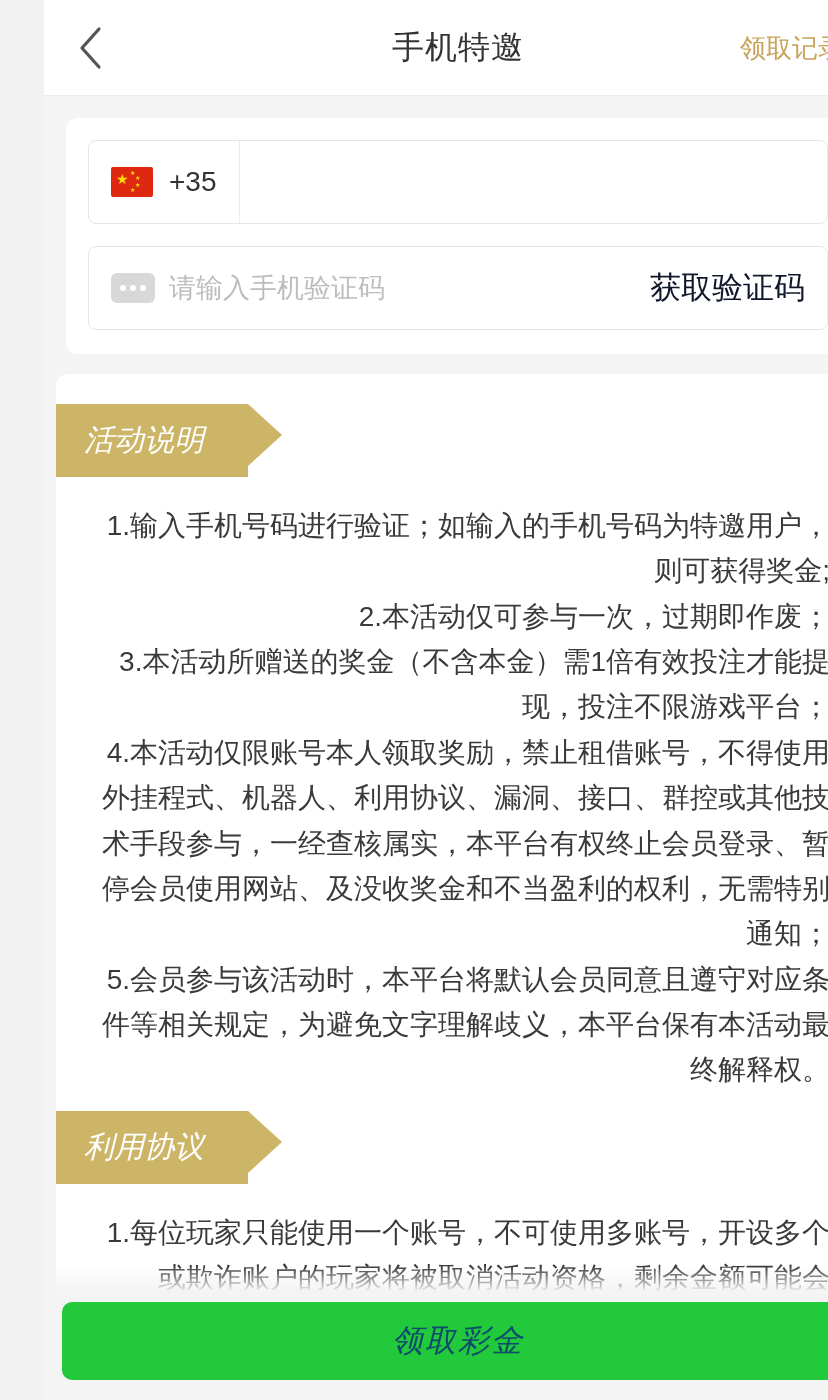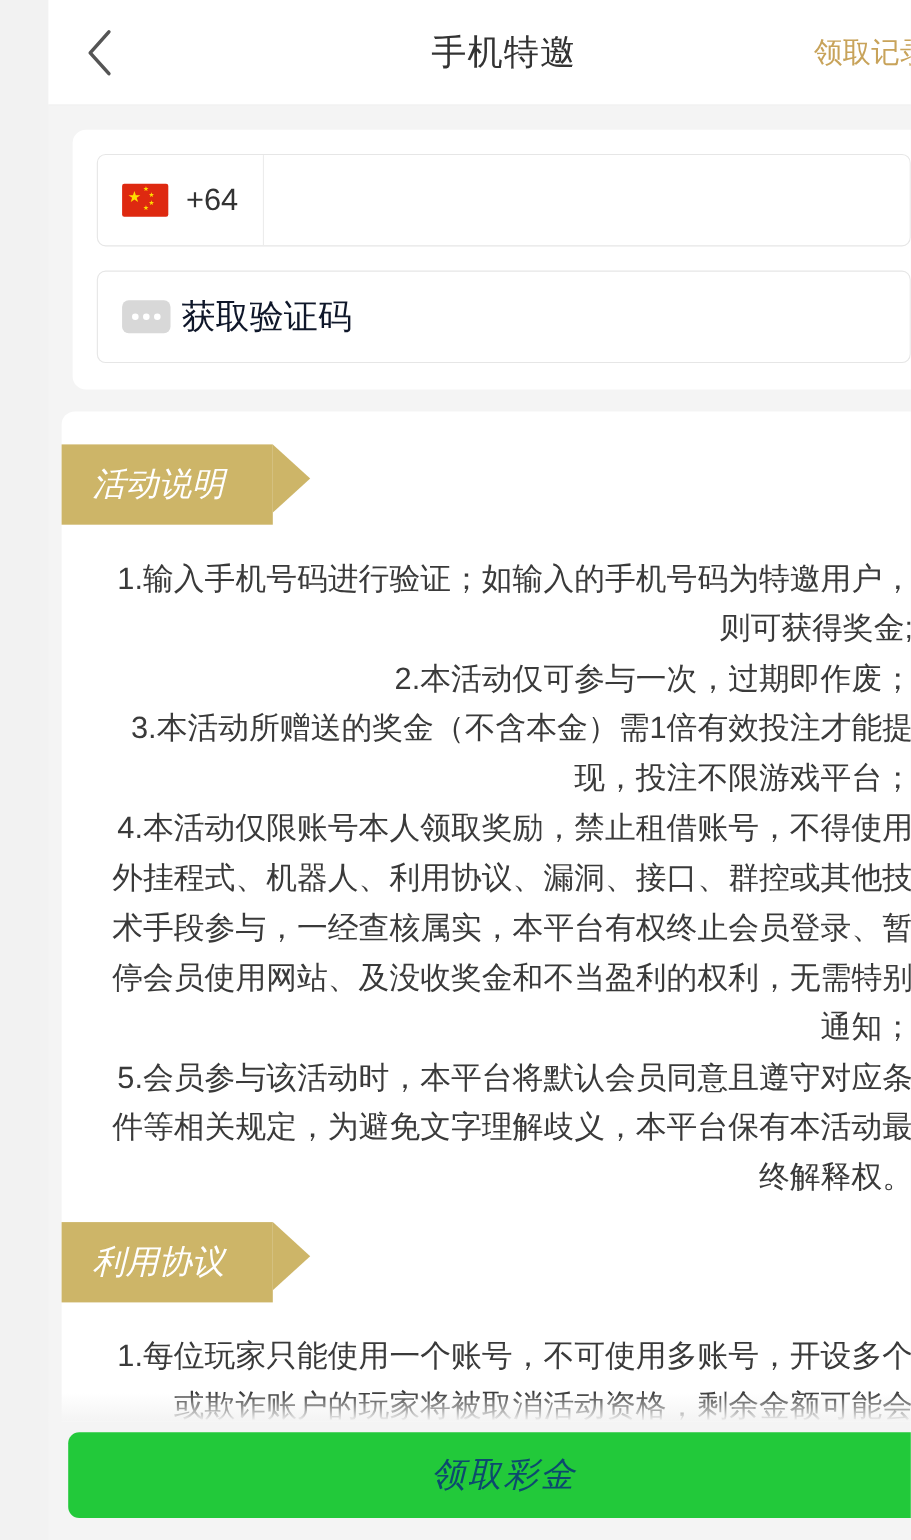--- a/index.html
+++ b/index.html
@@ -258,30 +258,31 @@
 
       <div class="field">
         <div class="country">
           <span class="flag">
             <span class="star-big">★</span>
             <span class="star-s s1">★</span>
             <span class="star-s s2">★</span>
             <span class="star-s s3">★</span>
             <span class="star-s s4">★</span>
           </span>
-          <span class="cc-code">+64</span>
+          <span class="cc-code">+35</span>
         </div>
       </div>
 
       <div class="field">
         <span class="code-icon">
           <i></i>
             <i></i>
             <i></i>
         </span>
+        <input class="code-input" type="text" value="" placeholder="请输入手机验证码" style="">
         <span class="get-code">获取验证码</span>
       </div>
 
     </div>
 
     <div class="content-card">
 
       <div class="ribbon-wrap">
         <span class="ribbon">活动说明</span>
       </div>

